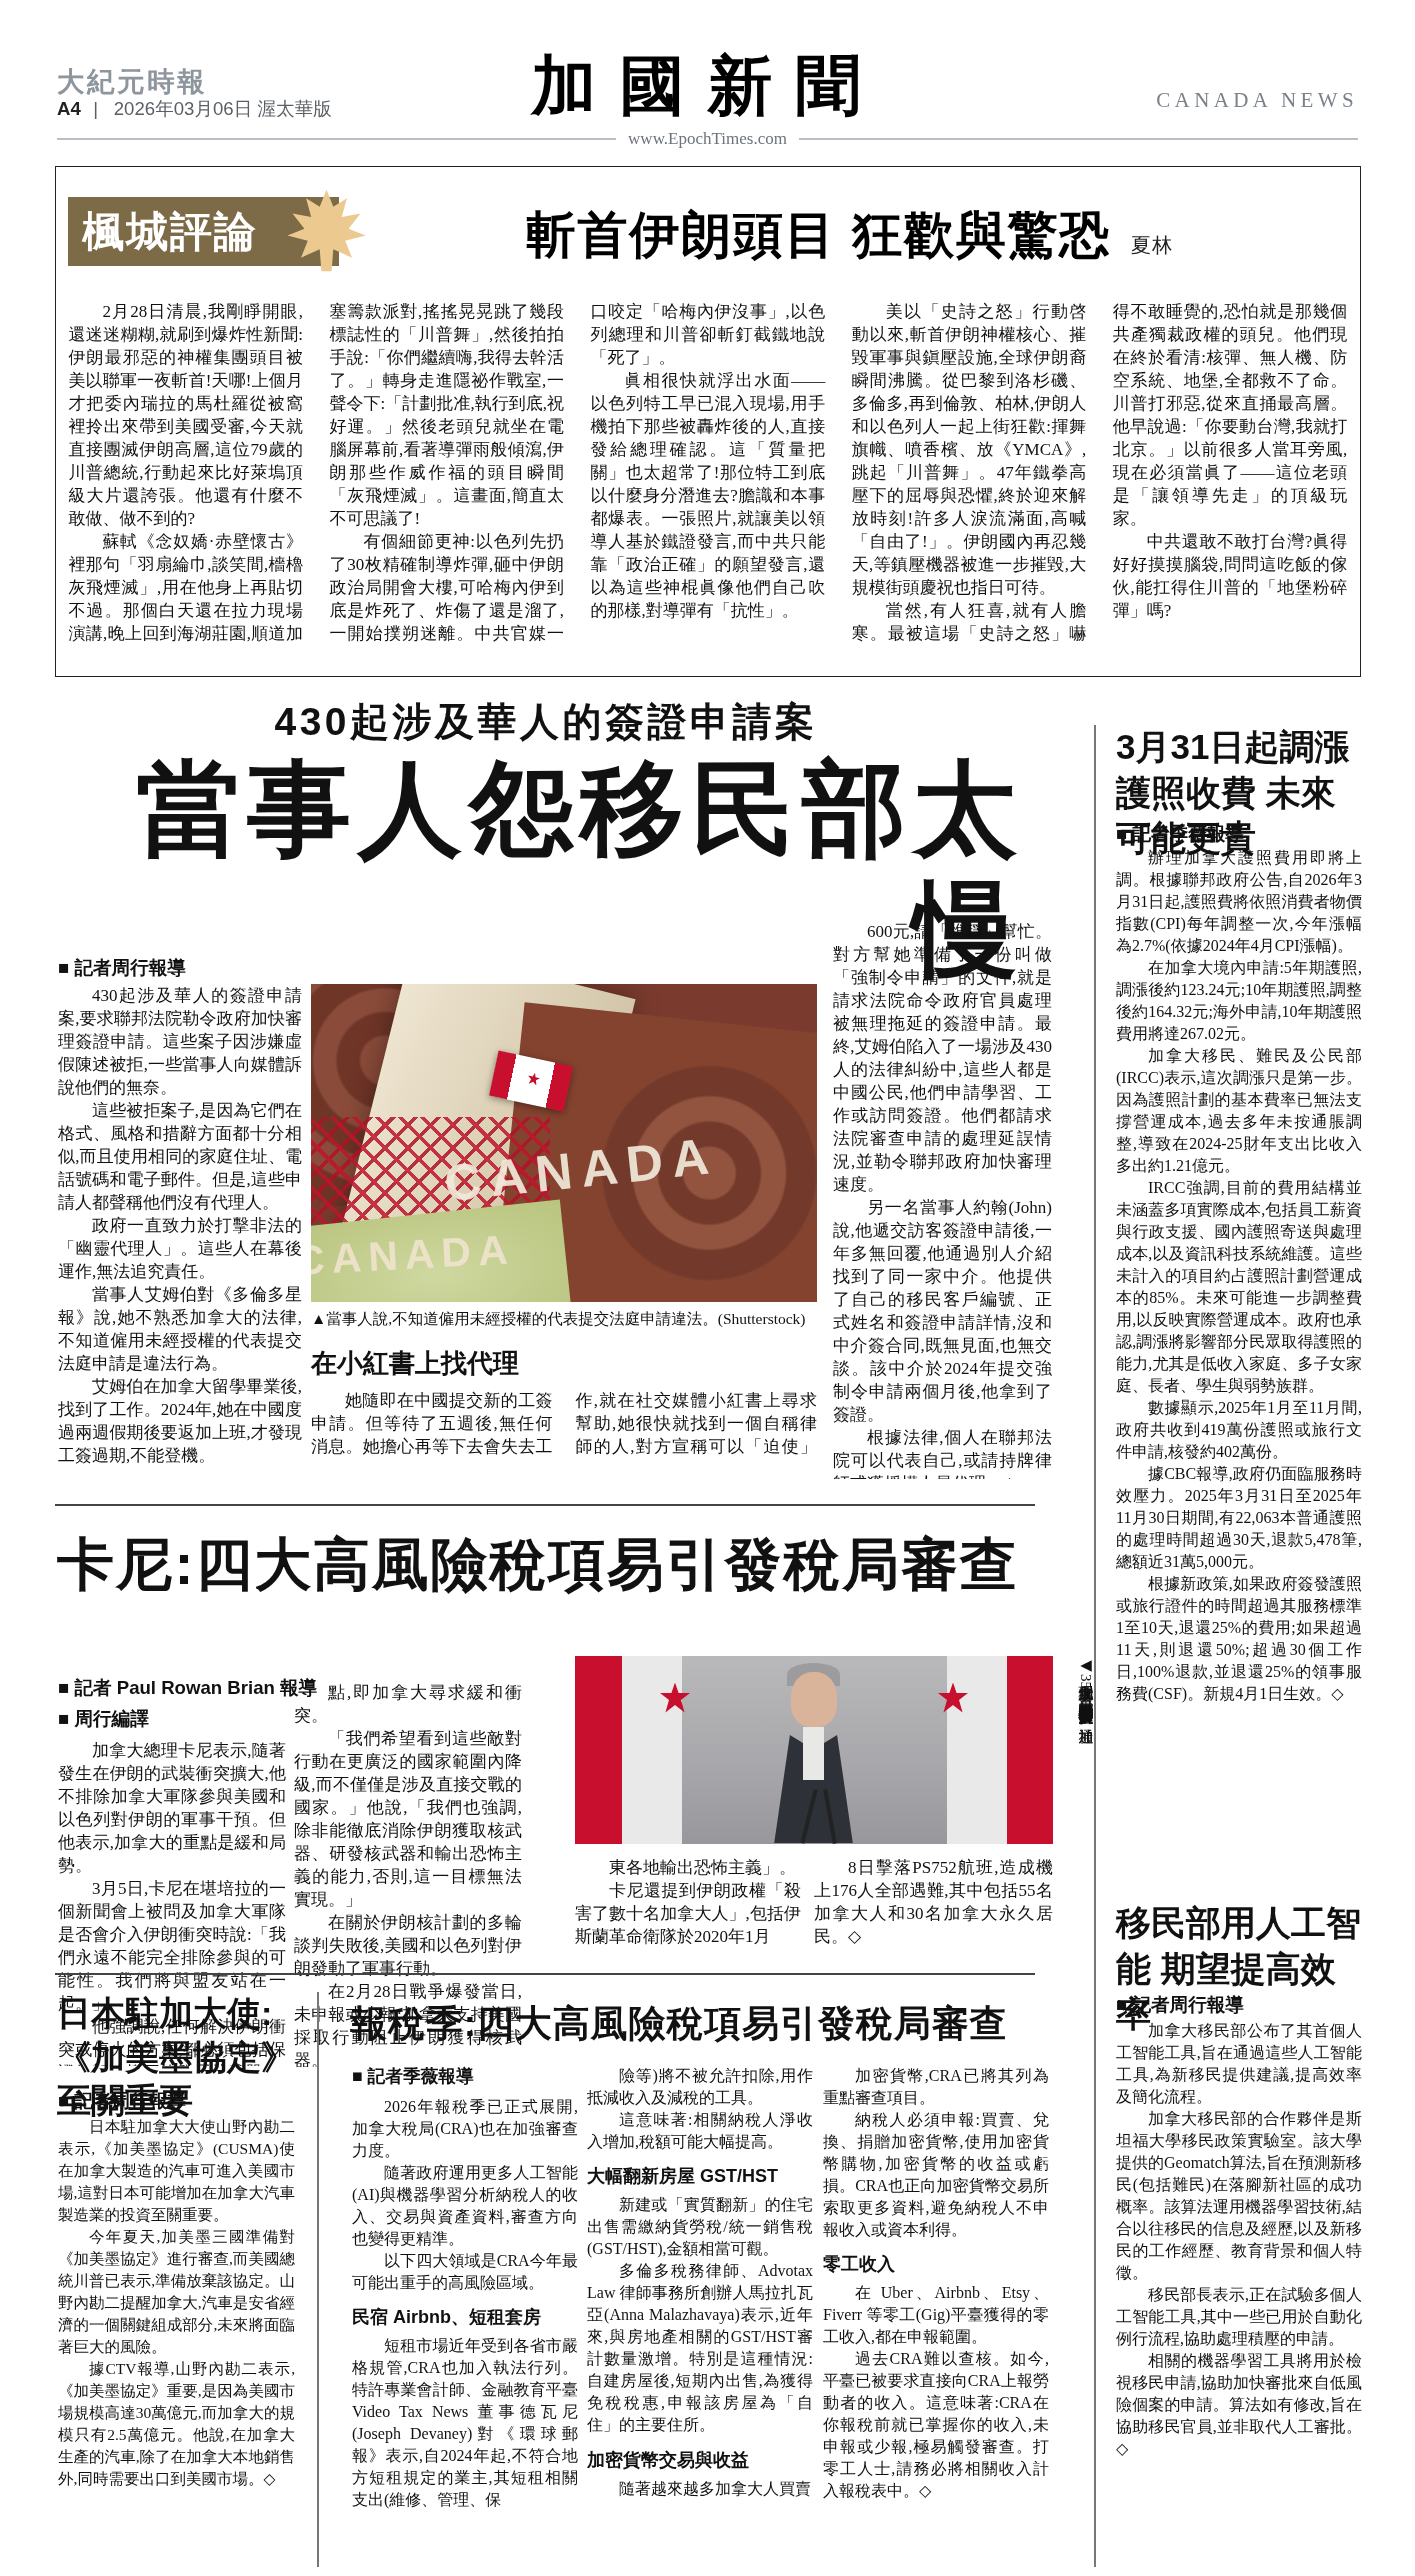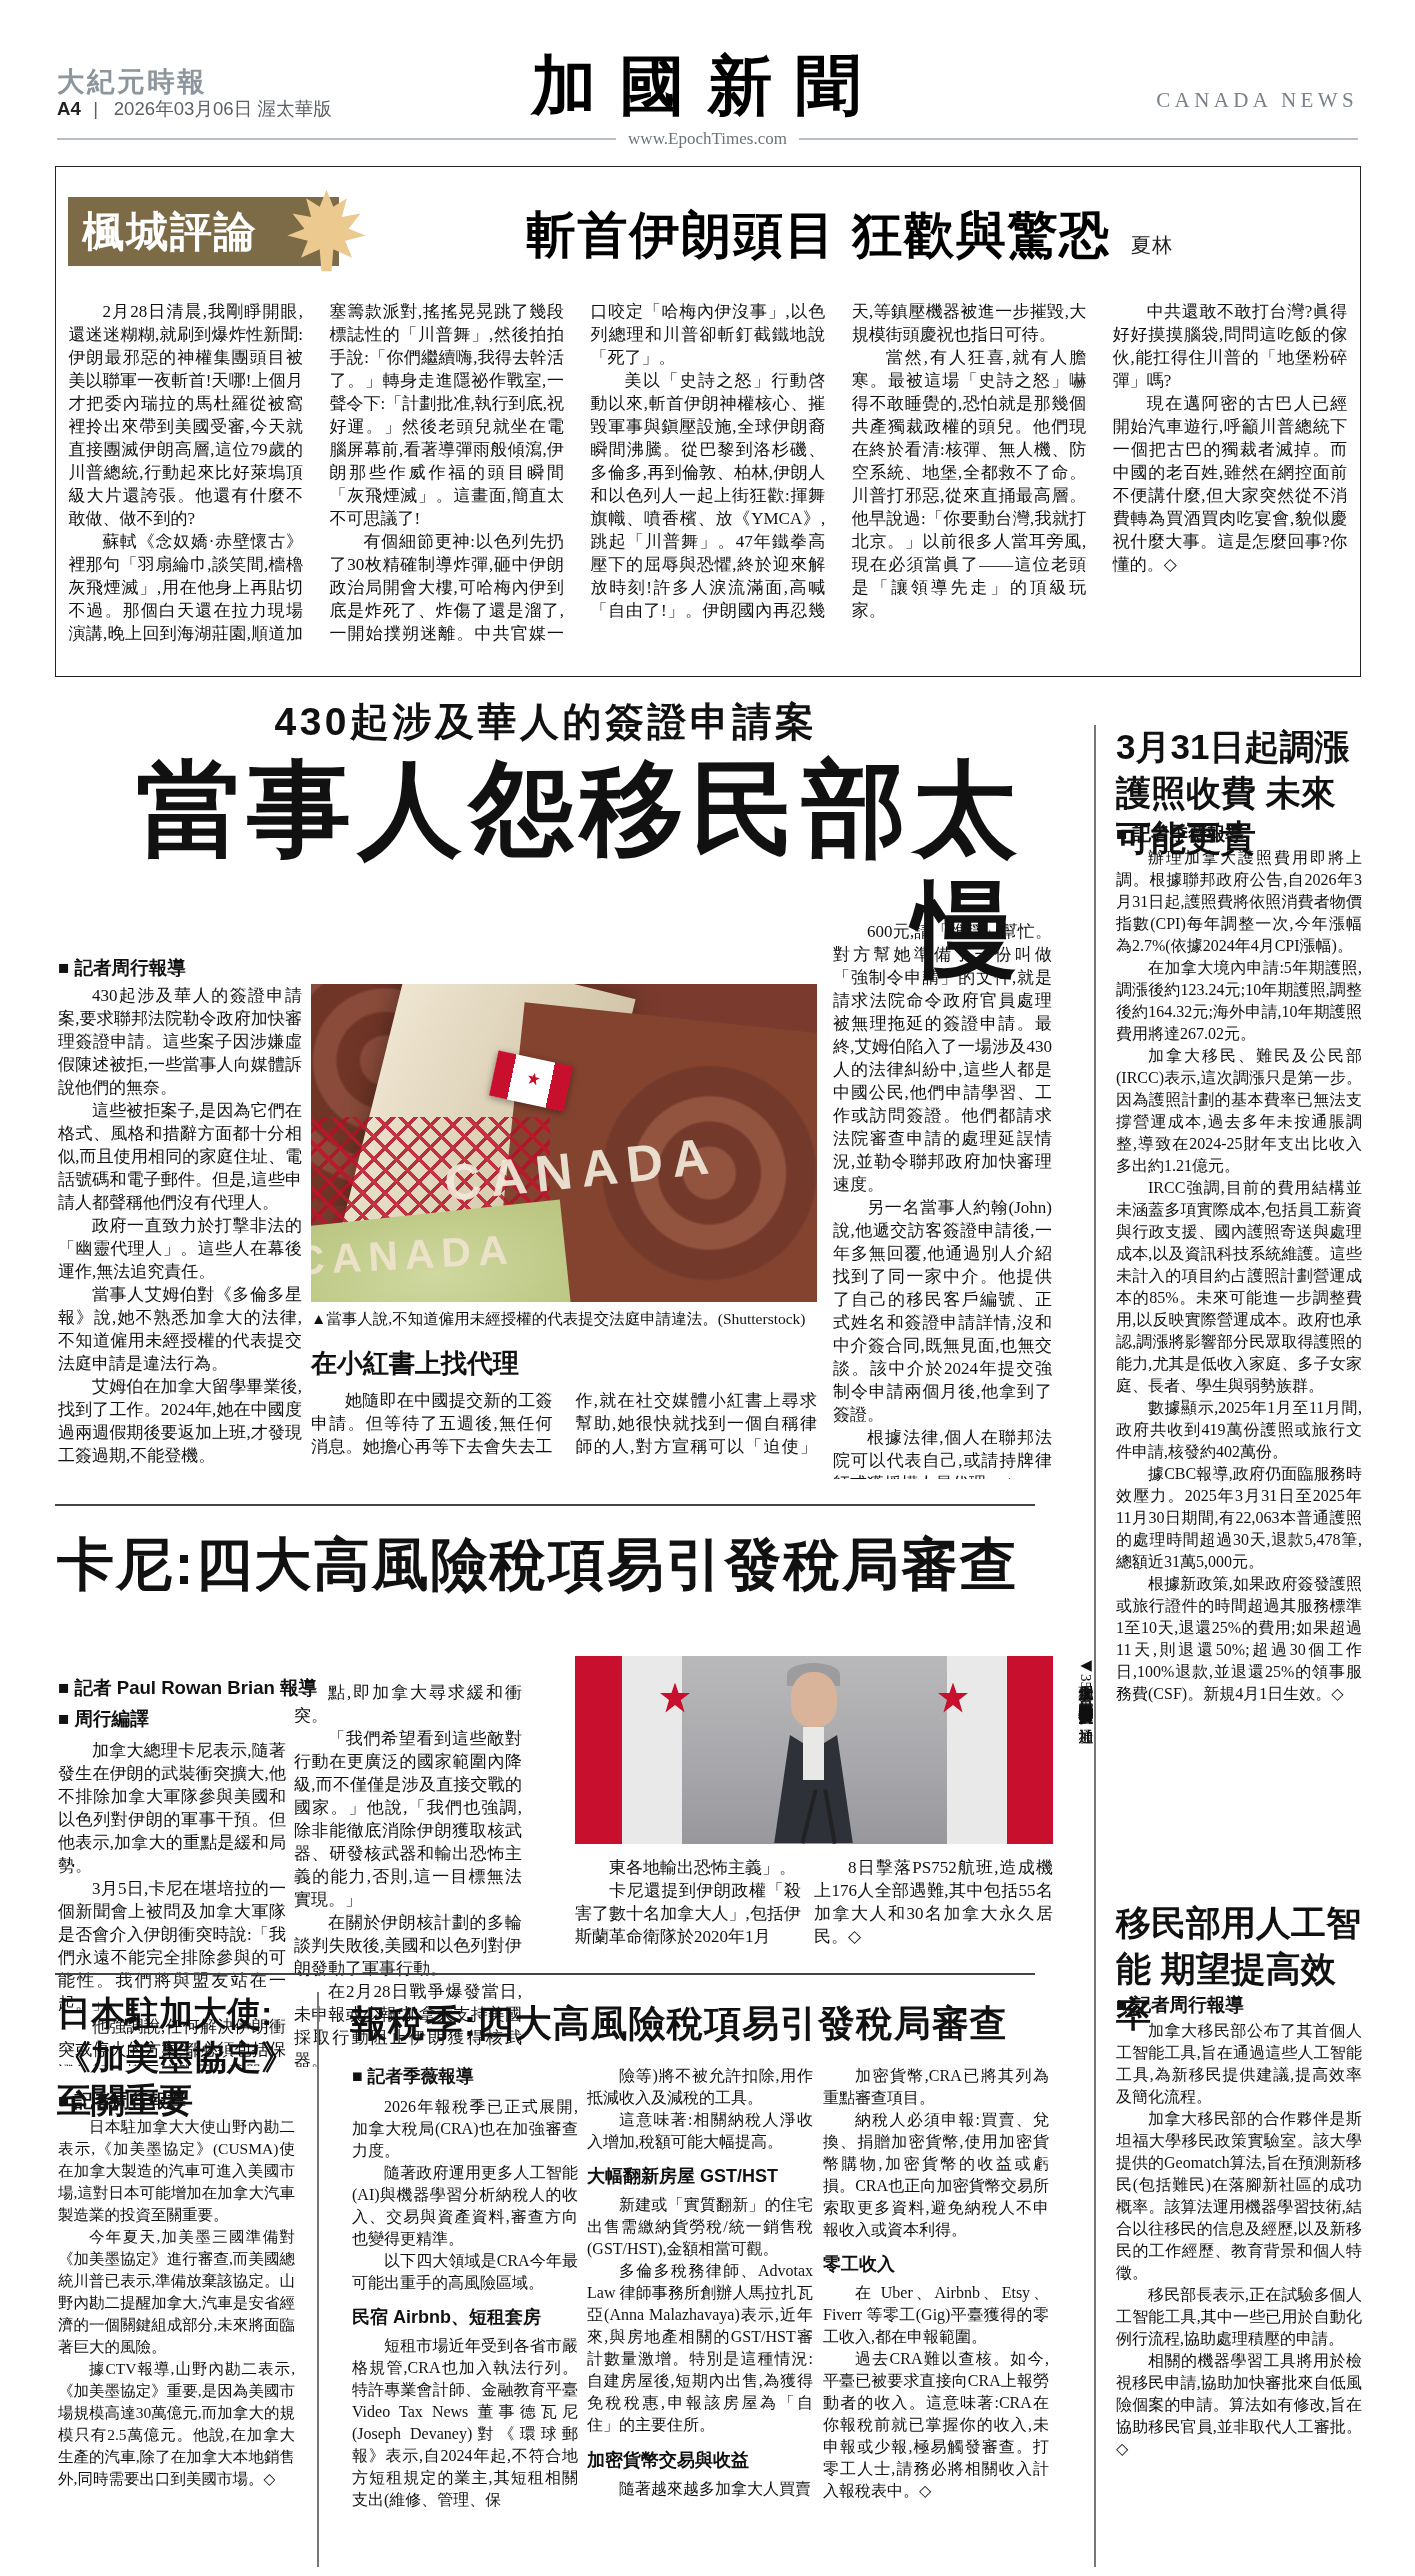--- a/index.html
+++ b/index.html
@@ -128,20 +128,21 @@
     <svg class="mr-leaf" viewBox="0 0 100 100">
       <path fill="#ecc98f" d="M50 2 L58 22 L74 12 L68 34 L90 30 L76 48 L96 56 L72 62 L80 82 L58 72 L56 98 L44 98 L42 72 L20 82 L28 62 L4 56 L24 48 L10 30 L32 34 L26 12 L42 22 Z"></path>
     </svg>
     <div class="mr-headline sans">
       <span>斬首伊朗頭目 狂歡與驚恐</span><span class="mr-author">夏林</span>
     </div>
     <div class="mr-body">
         <p>2月28日清晨,我剛睜開眼,還迷迷糊糊,就刷到爆炸性新聞:伊朗最邪惡的神權集團頭目被美以聯軍一夜斬首!天哪!上個月才把委內瑞拉的馬杜羅從被窩裡拎出來帶到美國受審,今天就直接團滅伊朗高層,這位79歲的川普總統,行動起來比好萊塢頂級大片還誇張。他還有什麼不敢做、做不到的?</p>
         <p>蘇軾《念奴嬌·赤壁懷古》裡那句「羽扇綸巾,談笑間,檣櫓灰飛煙滅」,用在他身上再貼切不過。那個白天還在拉力現場演講,晚上回到海湖莊園,順道加塞籌款派對,搖搖晃晃跳了幾段標誌性的「川普舞」,然後拍拍手說:「你們繼續嗨,我得去幹活了。」轉身走進隱祕作戰室,一聲令下:「計劃批准,執行到底,祝好運。」然後老頭兒就坐在電腦屏幕前,看著導彈雨般傾瀉,伊朗那些作威作福的頭目瞬間「灰飛煙滅」。這畫面,簡直太不可思議了!</p>
         <p>有個細節更神:以色列先扔了30枚精確制導炸彈,砸中伊朗政治局開會大樓,可哈梅內伊到底是炸死了、炸傷了還是溜了,一開始撲朔迷離。中共官媒一口咬定「哈梅內伊沒事」,以色列總理和川普卻斬釘截鐵地說「死了」。</p>
+        <p>眞相很快就浮出水面——以色列特工早已混入現場,用手機拍下那些被轟炸後的人,直接發給總理確認。這「質量把關」也太超常了!那位特工到底以什麼身分潛進去?膽識和本事都爆表。一張照片,就讓美以領導人基於鐵證發言,而中共只能靠「政治正確」的願望發言,還以為這些神棍眞像他們自己吹的那樣,對導彈有「抗性」。</p>
         <p>美以「史詩之怒」行動啓動以來,斬首伊朗神權核心、摧毀軍事與鎭壓設施,全球伊朗裔瞬間沸騰。從巴黎到洛杉磯、多倫多,再到倫敦、柏林,伊朗人和以色列人一起上街狂歡:揮舞旗幟、噴香檳、放《YMCA》,跳起「川普舞」。47年鐵拳高壓下的屈辱與恐懼,終於迎來解放時刻!許多人淚流滿面,高喊「自由了!」。伊朗國內再忍幾天,等鎮壓機器被進一步摧毀,大規模街頭慶祝也指日可待。</p>
         <p>當然,有人狂喜,就有人膽寒。最被這場「史詩之怒」嚇得不敢睡覺的,恐怕就是那幾個共產獨裁政權的頭兒。他們現在終於看清:核彈、無人機、防空系統、地堡,全都救不了命。川普打邪惡,從來直捅最高層。他早說過:「你要動台灣,我就打北京。」以前很多人當耳旁風,現在必須當眞了——這位老頭是「讓領導先走」的頂級玩家。</p>
         <p>中共還敢不敢打台灣?眞得好好摸摸腦袋,問問這吃飯的傢伙,能扛得住川普的「地堡粉碎彈」嗎?</p>
         <p>現在邁阿密的古巴人已經開始汽車遊行,呼籲川普總統下一個把古巴的獨裁者滅掉。而中國的老百姓,雖然在網控面前不便講什麼,但大家突然從不消費轉為買酒買肉吃宴會,貌似慶祝什麼大事。這是怎麼回事?你懂的。◇</p>
       </div>
   </div>
 
   <div class="abs v-kicker sans">430起涉及華人的簽證申請案</div>
   <div class="abs v-giant">當事人怨移民部太慢</div>
   <div class="abs v-byline byline sans">■ 記者周行報導</div>

